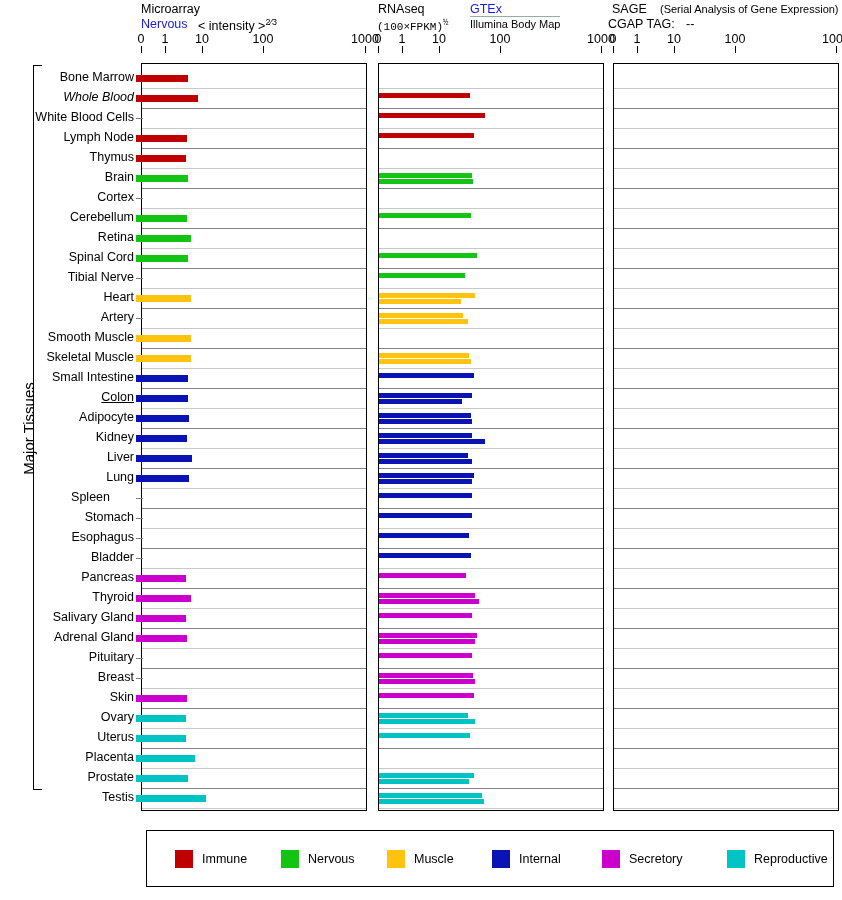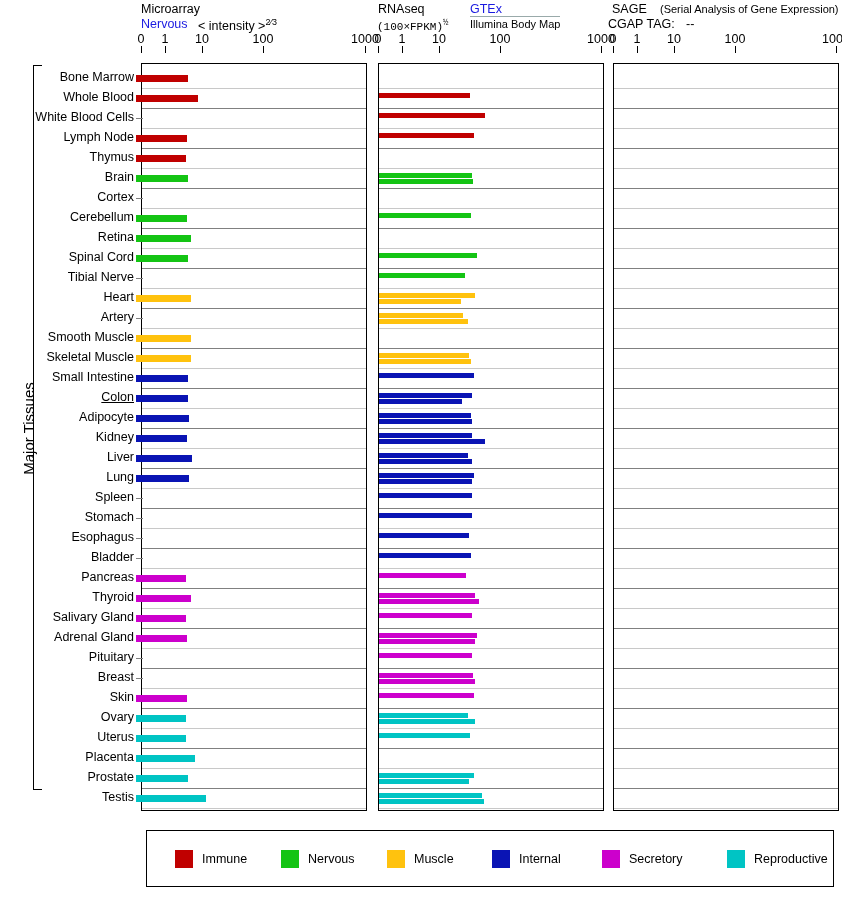--- a/index.html
+++ b/index.html
@@ -304,21 +304,21 @@
       <div class="bar" style="left: 142px; top: 775px; width: 46.2762px; height: 7px; background: rgb(0, 196, 196);"></div>
       <div class="bar" style="left: 379px; top: 773px; width: 94.9345px; height: 5px; background: rgb(0, 196, 196);"></div>
       <div class="bar" style="left: 379px; top: 779px; width: 90.1044px; height: 5px; background: rgb(0, 196, 196);"></div>
       <div class="bar" style="left: 142px; top: 795px; width: 63.525px; height: 7px; background: rgb(0, 196, 196);"></div>
       <div class="bar" style="left: 379px; top: 793px; width: 103.102px; height: 5px; background: rgb(0, 196, 196);"></div>
       <div class="bar" style="left: 379px; top: 799px; width: 104.676px; height: 5px; background: rgb(0, 196, 196);"></div>
     </div>
   <div id="labels">
       <div class="tlabel" style="right: 708px; top: 70px;">Bone Marrow</div>
       <div class="swatch" style="left: 136px; top: 75px; background: rgb(192, 0, 0);"></div>
-      <div class="tlabel" style="right: 708px; top: 90px;">Whole Blood</div>
+      <div class="tlabel" style="right: 708px; top: 90px; font-style: italic;">Whole Blood</div>
       <div class="swatch" style="left: 136px; top: 95px; background: rgb(192, 0, 0);"></div>
       <div class="tlabel" style="right: 708px; top: 110px;">White Blood Cells</div>
       <div class="swatch" style="left: 136px; top: 118px; width: 7px; height: 1px; background: rgb(128, 128, 128);"></div>
       <div class="tlabel" style="right: 708px; top: 130px;">Lymph Node</div>
       <div class="swatch" style="left: 136px; top: 135px; background: rgb(192, 0, 0);"></div>
       <div class="tlabel" style="right: 708px; top: 150px;">Thymus</div>
       <div class="swatch" style="left: 136px; top: 155px; background: rgb(192, 0, 0);"></div>
       <div class="tlabel" style="right: 708px; top: 170px;">Brain</div>
       <div class="swatch" style="left: 136px; top: 175px; background: rgb(20, 196, 20);"></div>
       <div class="tlabel" style="right: 708px; top: 190px;">Cortex</div>
@@ -344,21 +344,21 @@
       <div class="tlabel" style="right: 708px; top: 390px; text-decoration: underline;">Colon</div>
       <div class="swatch" style="left: 136px; top: 395px; background: rgb(10, 20, 180);"></div>
       <div class="tlabel" style="right: 708px; top: 410px;">Adipocyte</div>
       <div class="swatch" style="left: 136px; top: 415px; background: rgb(10, 20, 180);"></div>
       <div class="tlabel" style="right: 708px; top: 430px;">Kidney</div>
       <div class="swatch" style="left: 136px; top: 435px; background: rgb(10, 20, 180);"></div>
       <div class="tlabel" style="right: 708px; top: 450px;">Liver</div>
       <div class="swatch" style="left: 136px; top: 455px; background: rgb(10, 20, 180);"></div>
       <div class="tlabel" style="right: 708px; top: 470px;">Lung</div>
       <div class="swatch" style="left: 136px; top: 475px; background: rgb(10, 20, 180);"></div>
-      <div class="tlabel" style="right: 708px; top: 490px;">Spleen</div>
+      <div class="tlabel" style="right: 732px; top: 490px;">Spleen</div>
       <div class="swatch" style="left: 136px; top: 498px; width: 7px; height: 1px; background: rgb(128, 128, 128);"></div>
       <div class="tlabel" style="right: 708px; top: 510px;">Stomach</div>
       <div class="swatch" style="left: 136px; top: 518px; width: 7px; height: 1px; background: rgb(128, 128, 128);"></div>
       <div class="tlabel" style="right: 708px; top: 530px;">Esophagus</div>
       <div class="swatch" style="left: 136px; top: 538px; width: 7px; height: 1px; background: rgb(128, 128, 128);"></div>
       <div class="tlabel" style="right: 708px; top: 550px;">Bladder</div>
       <div class="swatch" style="left: 136px; top: 558px; width: 7px; height: 1px; background: rgb(128, 128, 128);"></div>
       <div class="tlabel" style="right: 708px; top: 570px;">Pancreas</div>
       <div class="swatch" style="left: 136px; top: 575px; background: rgb(204, 0, 204);"></div>
       <div class="tlabel" style="right: 708px; top: 590px;">Thyroid</div>

